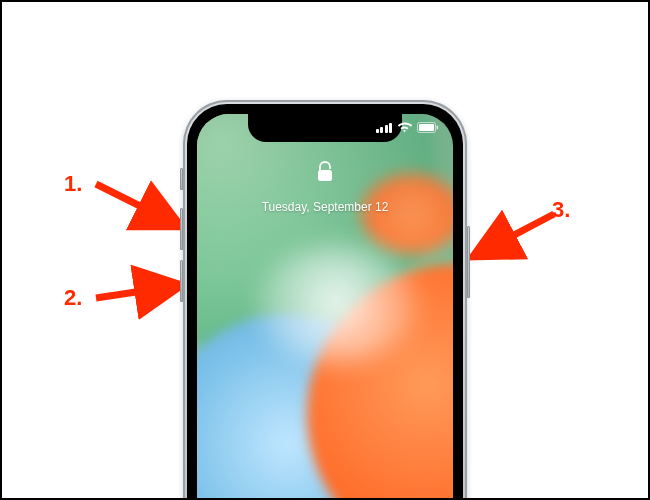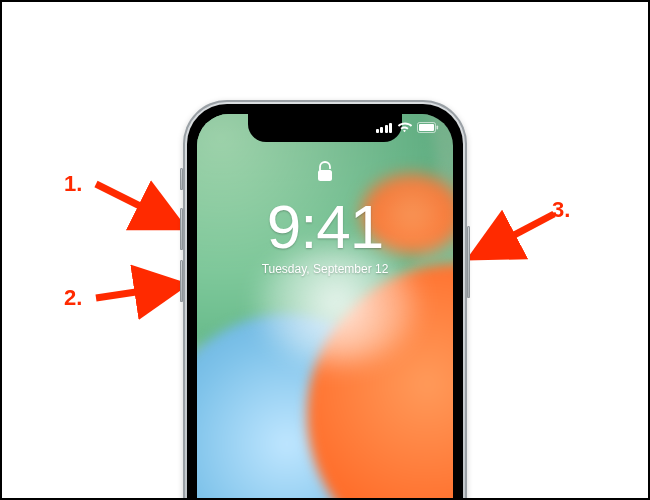--- a/index.html
+++ b/index.html
@@ -171,20 +171,19 @@
           </div>
         </div>
 
         <div class="lock-area">
           <div class="lock-icon">
             <svg width="18" height="24" viewBox="0 0 18 24">
                 <path d="M4 10V7a5 5 0 0 1 10 0v1.2" fill="none" stroke="#fff" stroke-width="1.8" stroke-linecap="round"></path>
                 <rect x="2" y="10" width="14" height="11" rx="2.5" fill="#fff"></rect>
               </svg>
           </div>
-          <div class="time">9:41</div>
           <div class="date">Tuesday, September 12</div>
         </div>
       </div>
     </div>
   </div>
 
 </div>
 
 </body></html>

